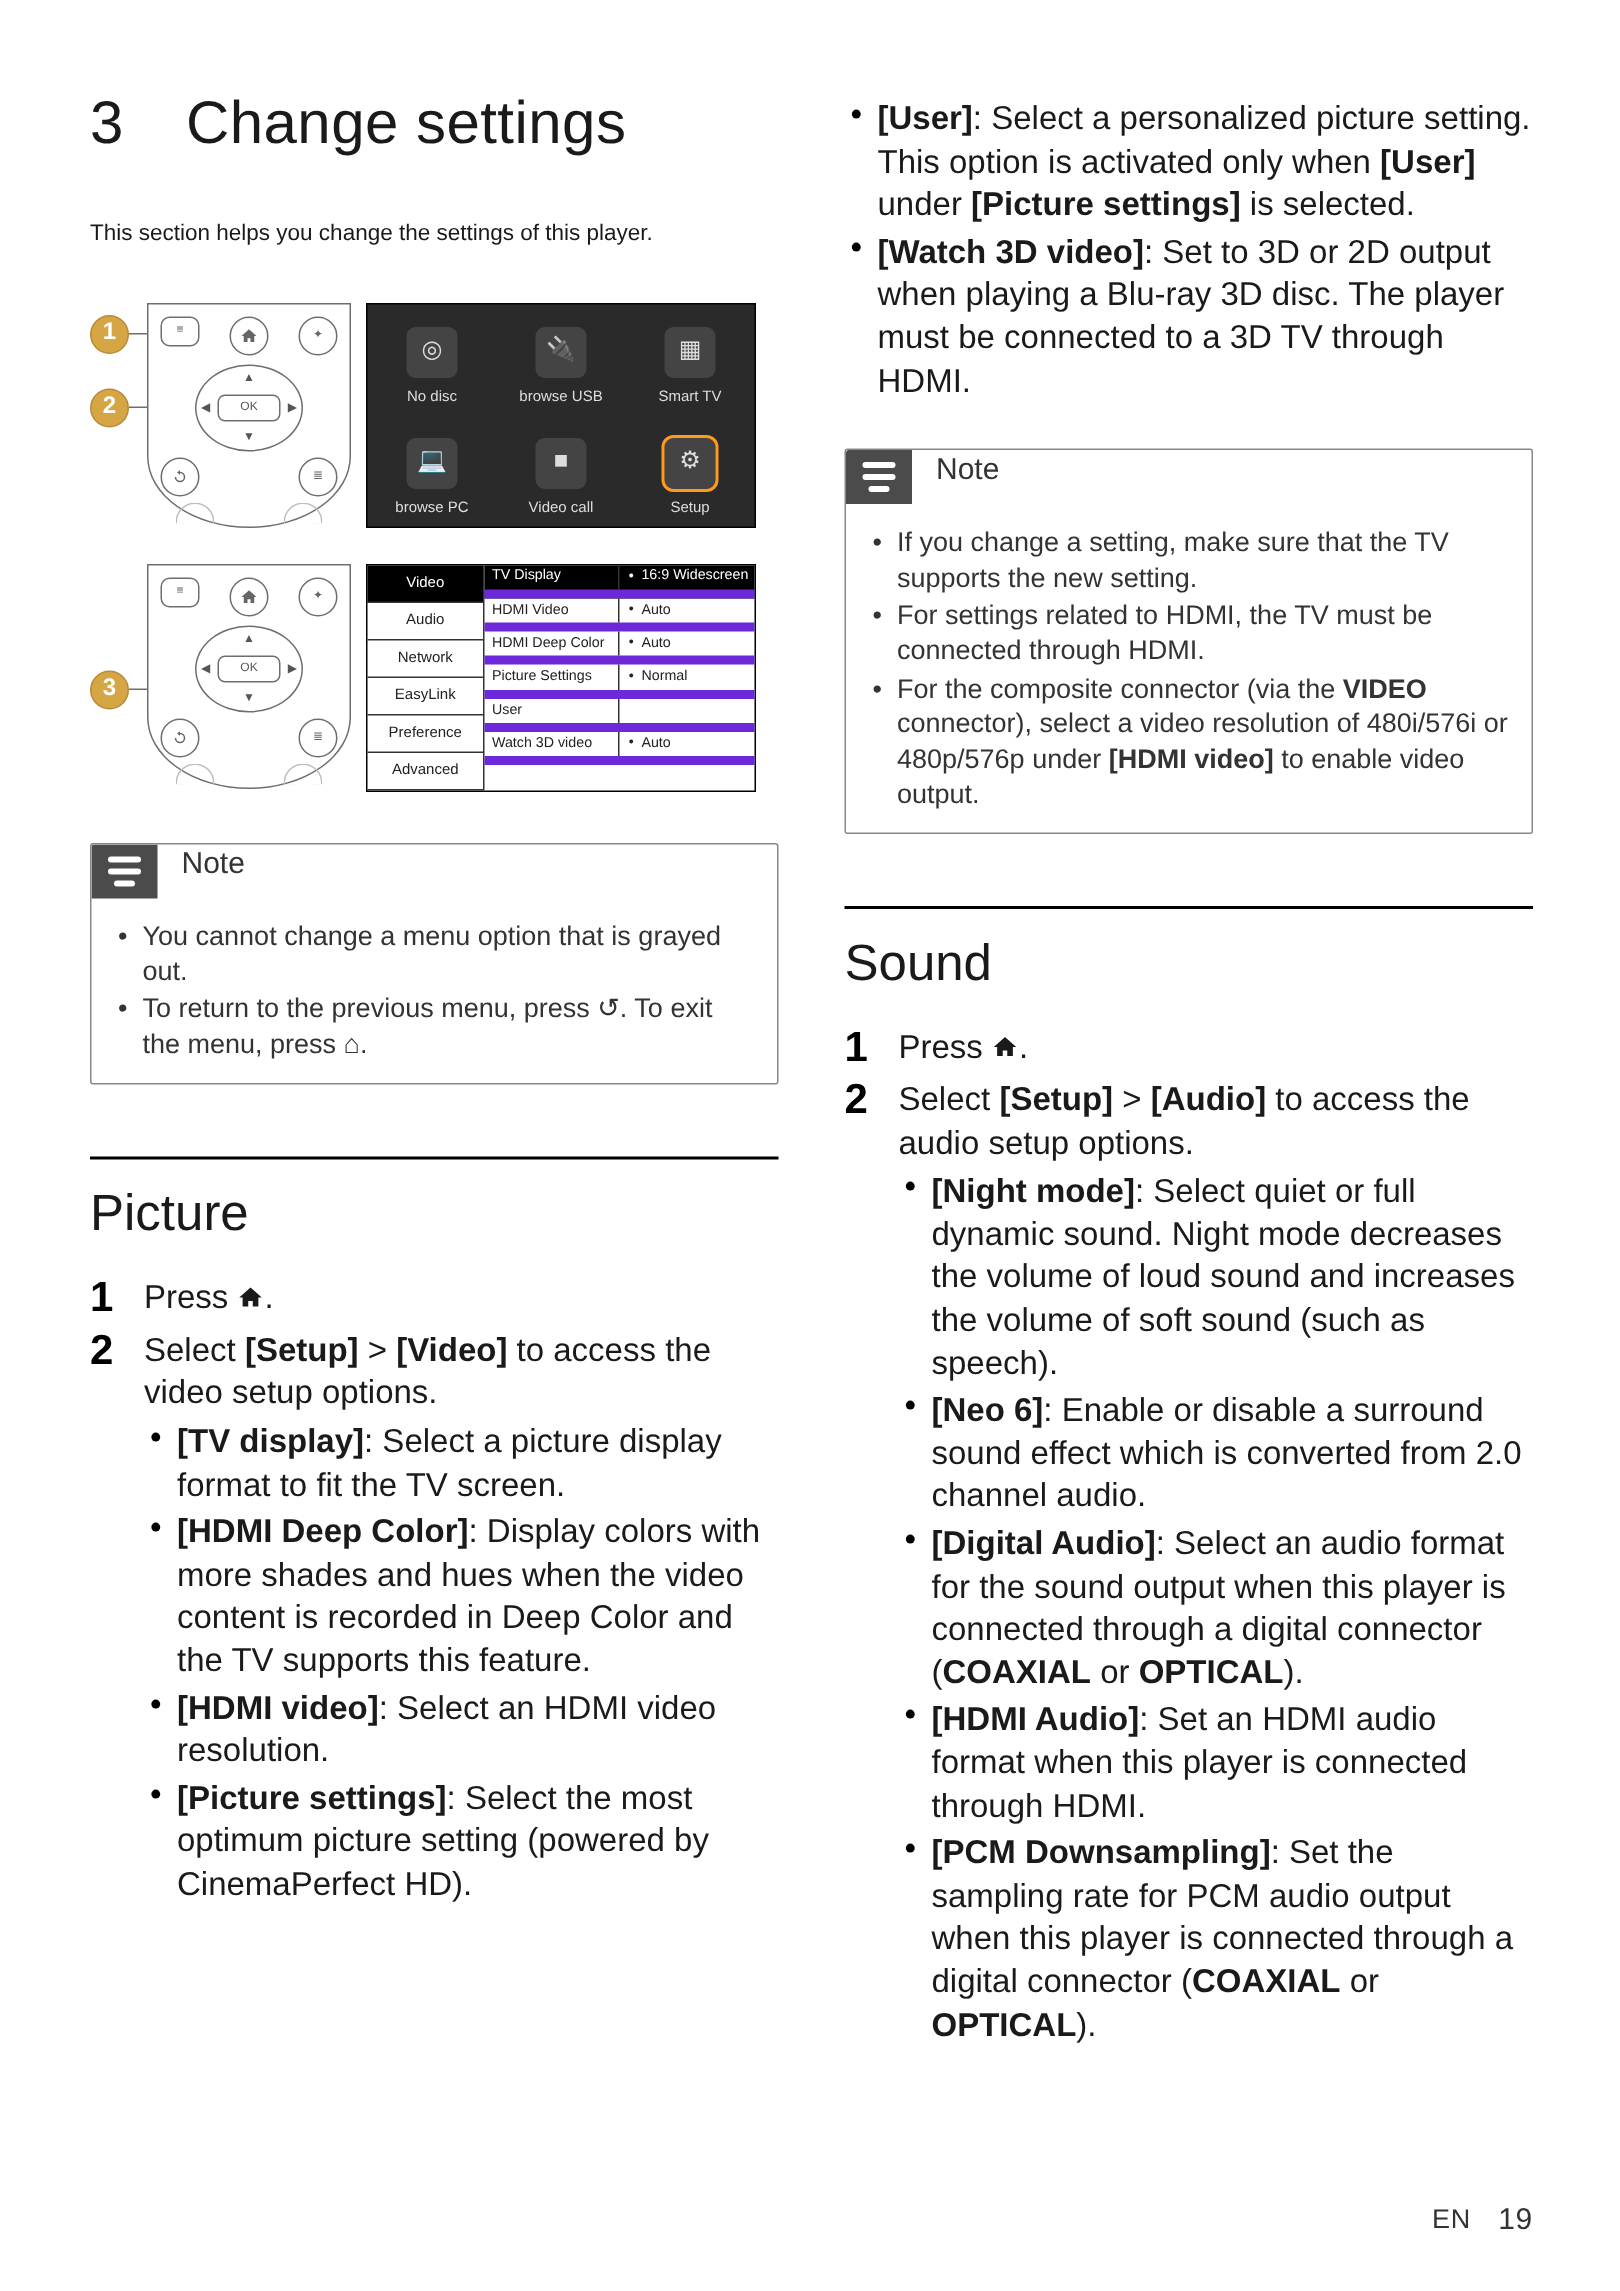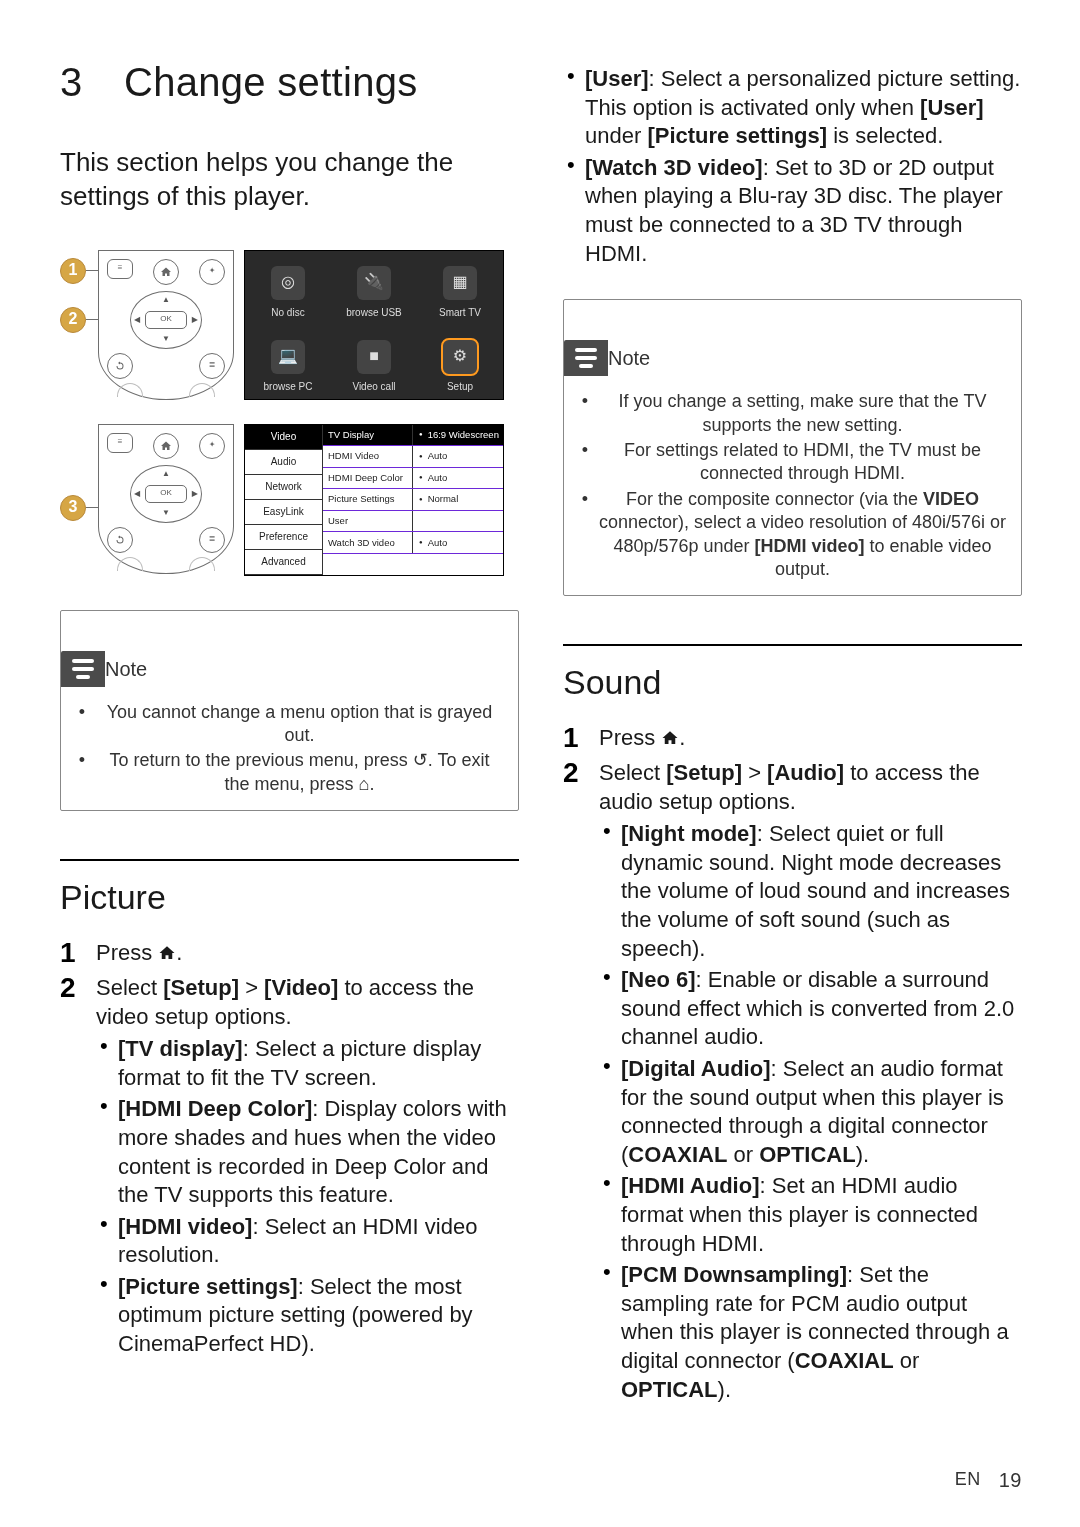--- a/index.html
+++ b/index.html
@@ -37,21 +37,21 @@
   
   h1{
     font-weight:400;
     font-size:40px;
     margin:0 0 28px 0;
     letter-spacing:.3px;
   }
   h1 .chnum{display:inline-block;margin-right:30px;}
   p.intro{
     font-weight:300;
-    font-size:26px;
+    font-size:15px;
     color:var(--ink);
     margin:0 0 26px 0;
   }
 
   
   .fig{
     border:0;
     margin:0 0 14px 0;
     display:flex;
     gap:10px;
@@ -151,51 +151,50 @@
   .sidebar div{
     flex:1 1 auto;border-bottom:1px solid #333;
     font-size:10px;display:flex;align-items:center;justify-content:center;
     color:#222;
   }
   .sidebar div.active{background:#000;color:#fff;}
   .kv{
     flex:1;display:flex;flex-direction:column;
   }
   .kv .krow{
-    flex:1;border-bottom:1px solid #6d28d9;display:flex;font-size:9.5px;color:#222;
+    flex:1;border-bottom:6px solid #6d28d9;display:flex;font-size:9.5px;color:#222;
   }
   .kv .krow .k{flex:1;border-right:1px solid #333;display:flex;align-items:center;padding-left:5px;}
   .kv .krow .v{flex:1;display:flex;align-items:center;padding-left:6px;}
   .kv .krow .v::before{content:"\25CF";font-size:6px;margin-right:5px;}
   .kv .krow.active{background:#000;color:#fff;}
   .kv .krow.nobul .v::before{content:"";}
 
   
   .note-box{
     border:1px solid #888;
     border-radius:2px;
     overflow:hidden;
     margin:10px 0 20px 0;
     background:#fff;
   }
   .note-head{
-    display:flex;align-items:center;gap:0;
+    display:flex;gap:16px;
     padding:0 0 6px 0;
-    margin-top:40px;
   }
   .note-icon{
     width:44px;height:36px;background:#4b4b4b;
     border-top-left-radius:2px;
     display:flex;flex-direction:column;align-items:center;justify-content:center;gap:4px;
   }
   .note-icon span{display:block;height:4px;width:22px;background:#fff;border-radius:2px;}
   .note-title{font-size:20px;color:#333;}
   .note-body{
     padding:6px 14px 12px 18px;
-    font-size:18px;color:#333;text-align:center;
+    font-size:18px;color:#333;
   }
   .note-body ul{margin:0;padding-left:16px;}
   .note-body li{margin:2px 0;list-style-type:"\2022\00a0\00a0";}
   .note-body .b{font-weight:600;}
 
   
   .rule{height:2px;background:#000;margin:18px 0 4px 0;}
   h2{
     font-weight:400;font-size:34px;margin:0 0 8px 0;
   }

